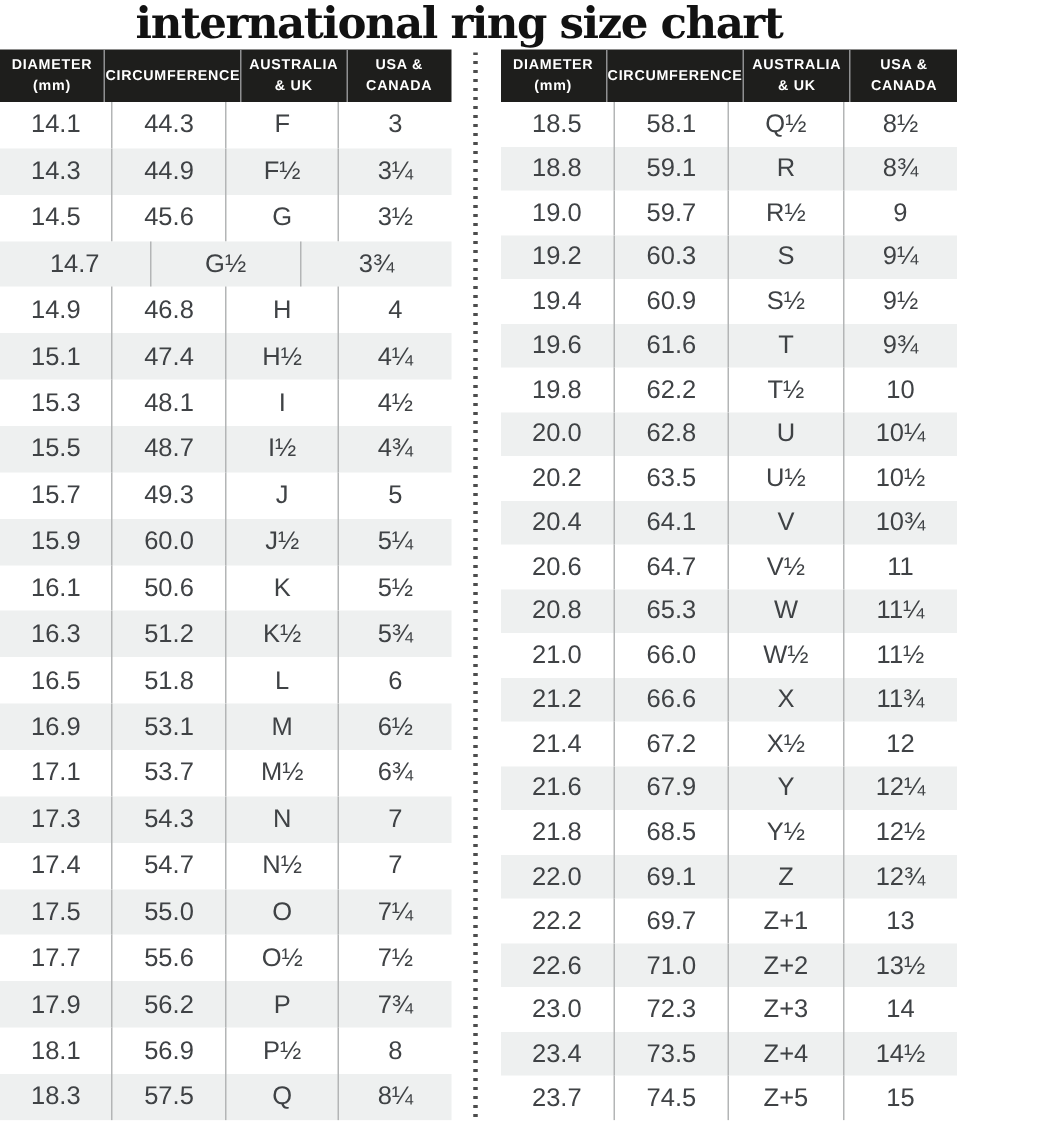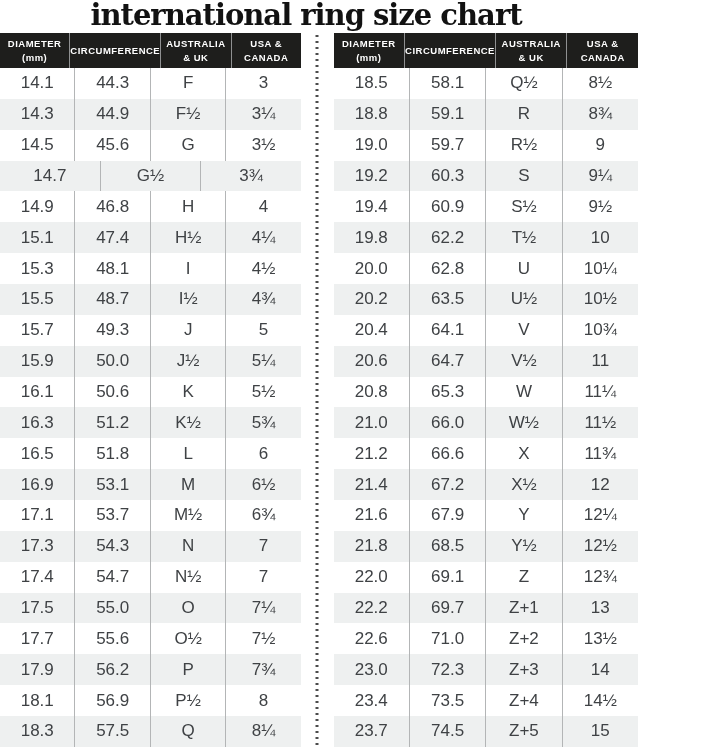--- a/index.html
+++ b/index.html
@@ -160,21 +160,21 @@
             <div class="td">4¾</div>
           </div>
           <div class="row">
             <div class="td">15.7</div>
             <div class="td">49.3</div>
             <div class="td">J</div>
             <div class="td">5</div>
           </div>
           <div class="row">
             <div class="td">15.9</div>
-            <div class="td">50.0</div>
+            <div class="td">60.0</div>
             <div class="td">J½</div>
             <div class="td">5¼</div>
           </div>
           <div class="row">
             <div class="td">16.1</div>
             <div class="td">50.6</div>
             <div class="td">K</div>
             <div class="td">5½</div>
           </div>
           <div class="row">
@@ -283,20 +283,26 @@
             <div class="td">S</div>
             <div class="td">9¼</div>
           </div>
           <div class="row">
             <div class="td">19.4</div>
             <div class="td">60.9</div>
             <div class="td">S½</div>
             <div class="td">9½</div>
           </div>
           <div class="row">
+            <div class="td">19.6</div>
+            <div class="td">61.6</div>
+            <div class="td">T</div>
+            <div class="td">9¾</div>
+          </div>
+          <div class="row">
             <div class="td">19.8</div>
             <div class="td">62.2</div>
             <div class="td">T½</div>
             <div class="td">10</div>
           </div>
           <div class="row">
             <div class="td">20.0</div>
             <div class="td">62.8</div>
             <div class="td">U</div>
             <div class="td">10¼</div>

